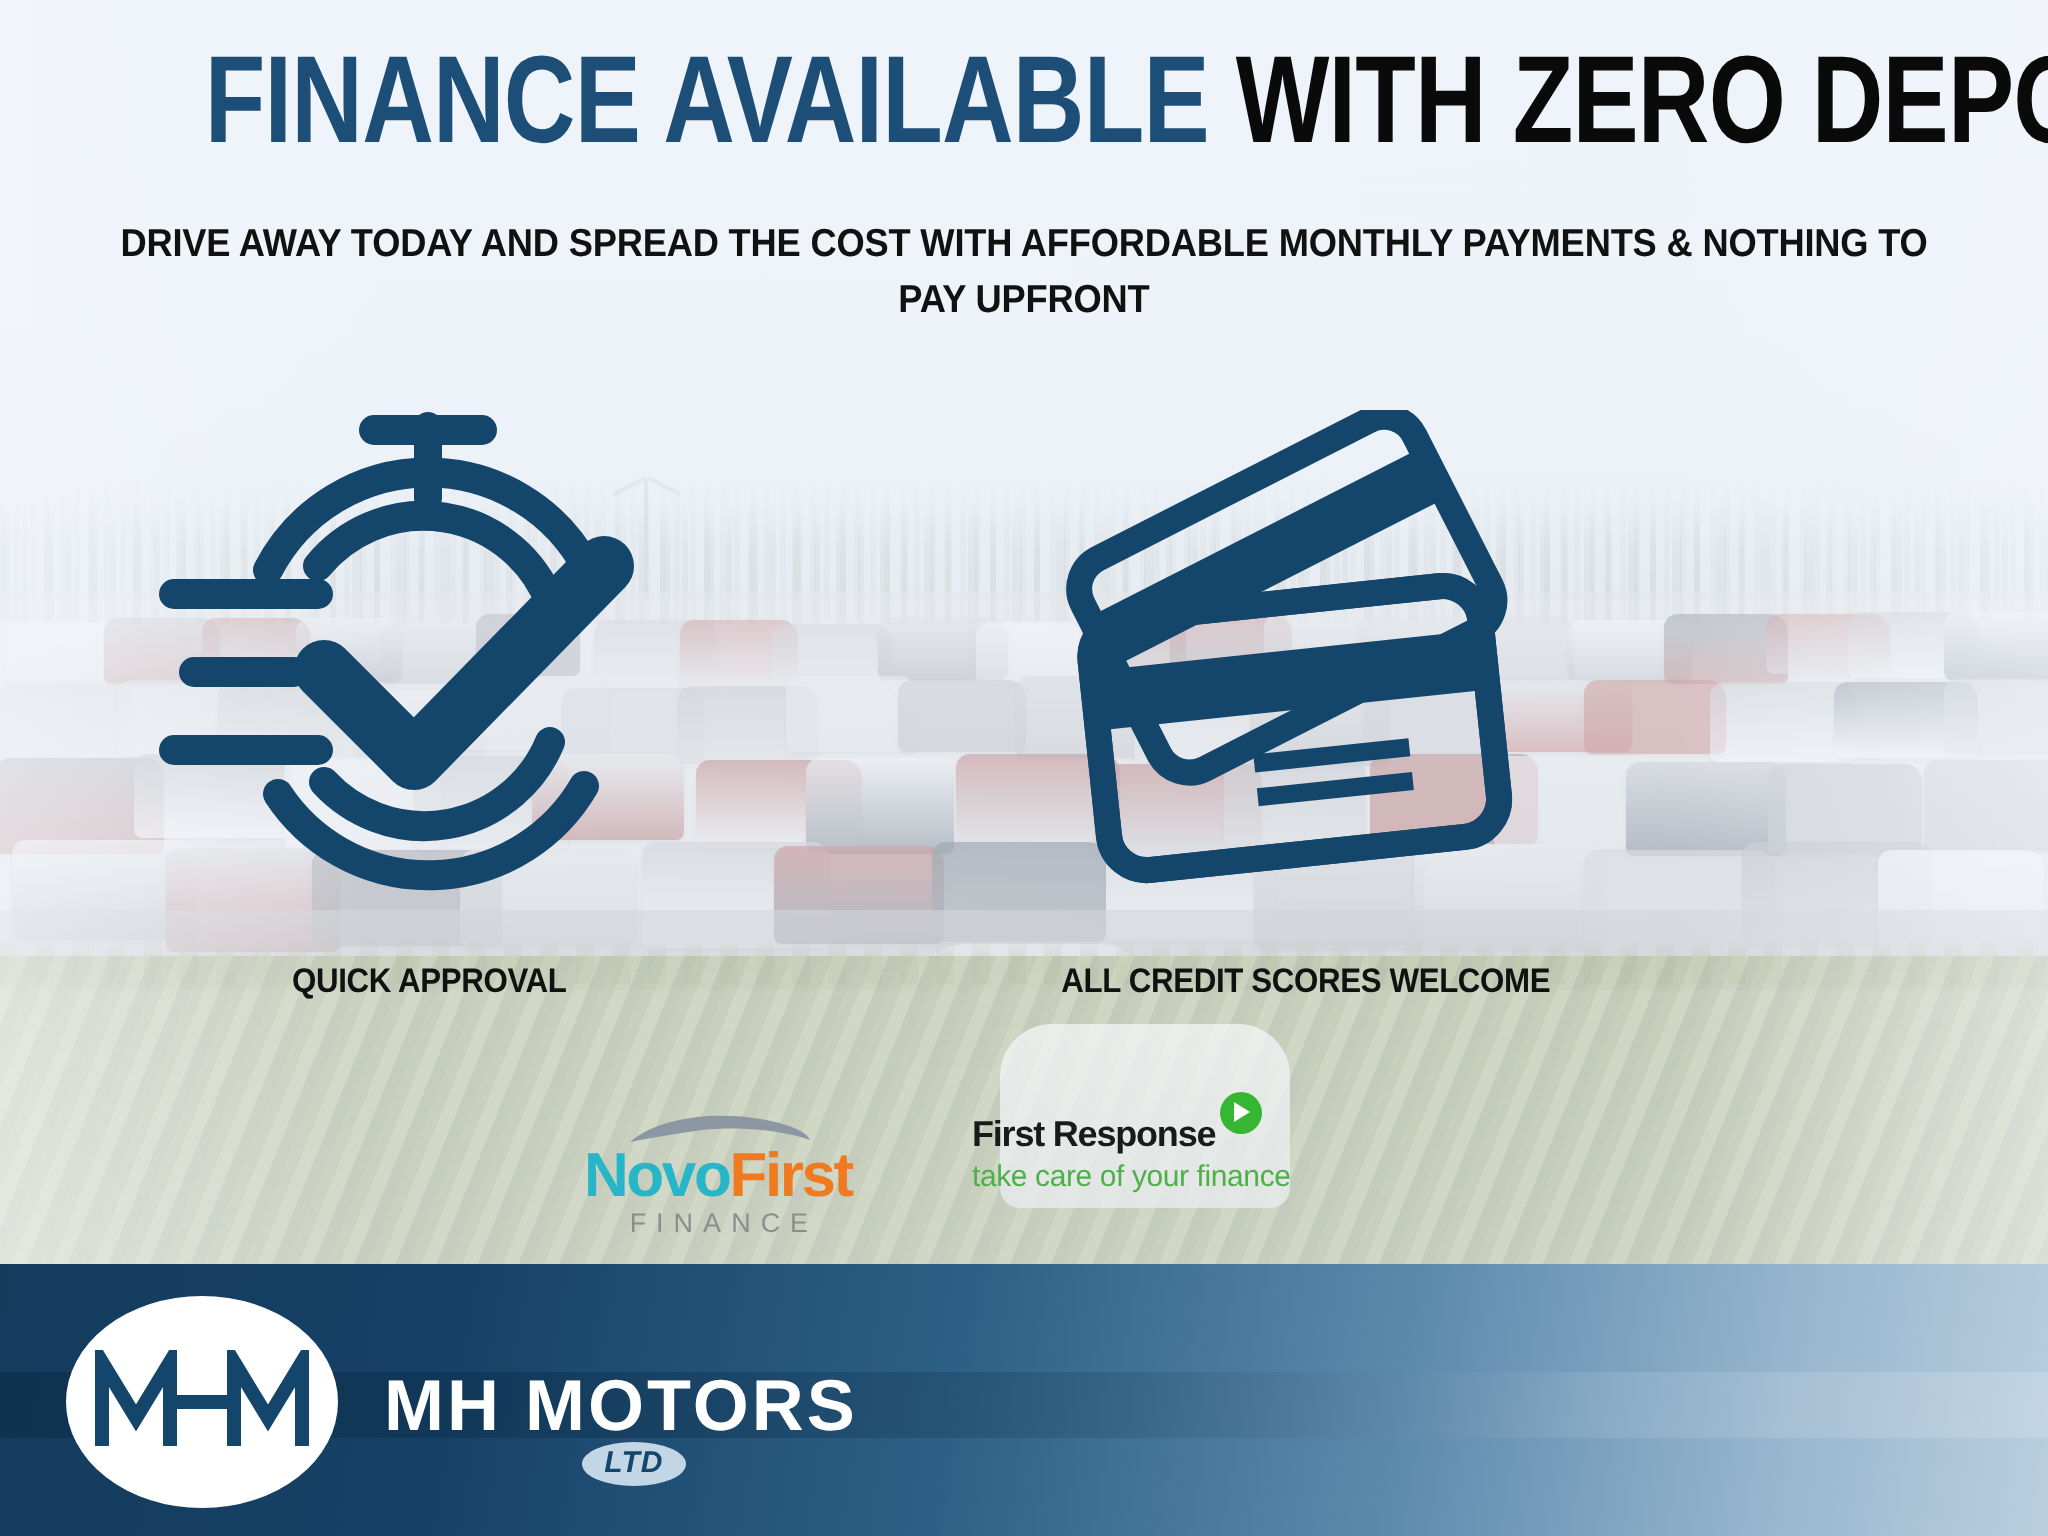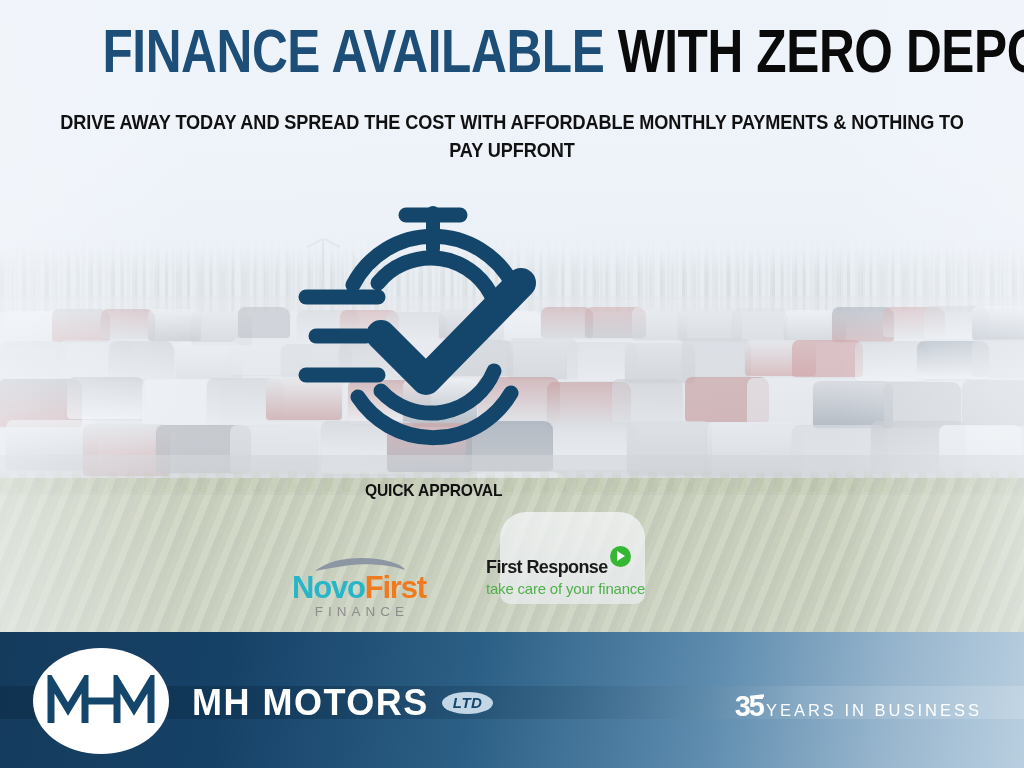--- a/index.html
+++ b/index.html
@@ -266,21 +266,21 @@
     width: 136px; height: 106px;
     background: #ffffff;
     border-radius: 50%;
     display: flex; align-items: center; justify-content: center;
   }
   .mhm-mark { display: block; }
   .mh-motors {
     position: absolute; left: 192px; top: 53px;
     font-size: 36px; font-weight: bold; color: #ffffff;
     letter-spacing: 1.5px; line-height: 1;
-    display: flex; align-items: center;
+    display: flex; align-items: center; flex-direction: column;
   }
   .ltd-badge {
     display: inline-block;
     margin-left: 13px;
     background: #c2d6e6;
     color: #14466b;
     font-size: 15px;
     font-weight: bold;
     font-style: italic;
     letter-spacing: 0.5px;
@@ -419,20 +419,38 @@
 
           <line x1="135" y1="8" x2="135" y2="44" stroke-width="14"></line>
           <line x1="108" y1="10" x2="162" y2="10" stroke-width="15"></line>
         </g>
 
         <path d="M83,130 L128,175 L223,78" fill="none" stroke="#14466b" stroke-width="30" stroke-linecap="round" stroke-linejoin="round"></path>
       </svg>
       <div class="feature-label">QUICK APPROVAL</div>
     </div>
 
+    <div class="feature f2">
+      <svg class="feature-icon" width="250" height="262" viewBox="0 0 250 262">
+
+        <g transform="rotate(-27 125 120)">
+          <rect x="36" y="32" width="186" height="118" rx="17" ry="17" fill="none" stroke="#14466b" stroke-width="13"></rect>
+          <rect x="40" y="56" width="178" height="28" fill="#14466b"></rect>
+        </g>
+
+        <g transform="rotate(-6 120 165)">
+          <rect x="22" y="96" width="196" height="126" rx="19" ry="19" fill="#ffffff" fill-opacity="0.0" stroke="#14466b" stroke-width="13"></rect>
+          <rect x="22" y="96" width="196" height="126" rx="19" ry="19" fill="none" stroke="#14466b" stroke-width="13"></rect>
+          <rect x="27" y="120" width="187" height="30" fill="#14466b"></rect>
+          <rect x="98" y="170" width="78" height="9" fill="#14466b"></rect>
+          <rect x="98" y="187" width="78" height="9" fill="#14466b"></rect>
+        </g>
+      </svg>
+      <div class="feature-label">ALL CREDIT SCORES WELCOME</div>
+    </div>
 
   </div>
 
   <div class="lenders">
 
 
     <div class="lender mn">
       <svg class="mn-swoosh" width="96" height="18" viewBox="0 0 96 18">
         <path d="M4,15 C18,3 44,0 66,3 C80,5 92,9 94,14 C80,9 58,7 40,9 C26,11 14,13 4,15 Z" fill="#8d97a3"></path>
       </svg>
@@ -465,22 +483,15 @@
           <path d="M72,48 L72,6 L89,34 L106,6 L106,48"></path>
         </g>
       </svg>
     </div>
 
     <div class="mh-motors">
       <span>MH MOTORS</span>
       <span class="ltd-badge">LTD</span>
     </div>
 
-    <div class="years">
-      <span class="years-num">
-        <span>35</span>
-        <span class="strike"></span>
-      </span>
-      <span class="years-text">YEARS IN BUSINESS</span>
-    </div>
   </div>
 
 </div>
 
 </body></html>

